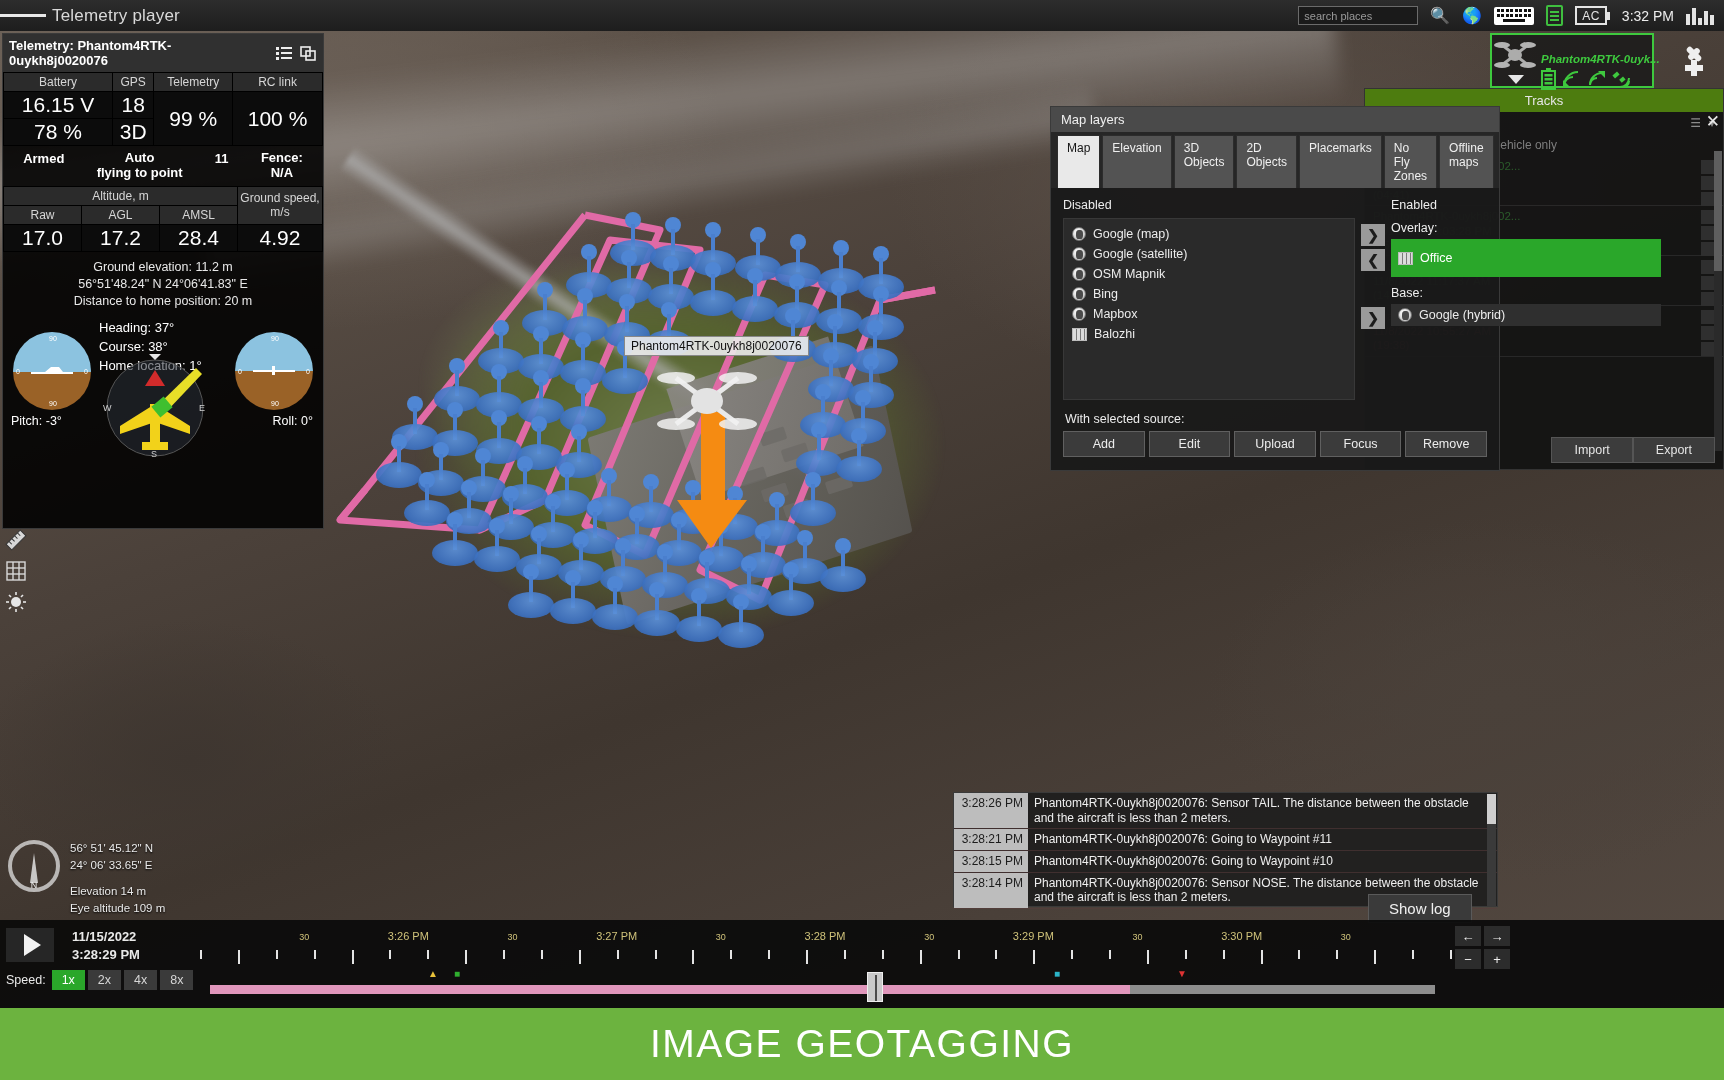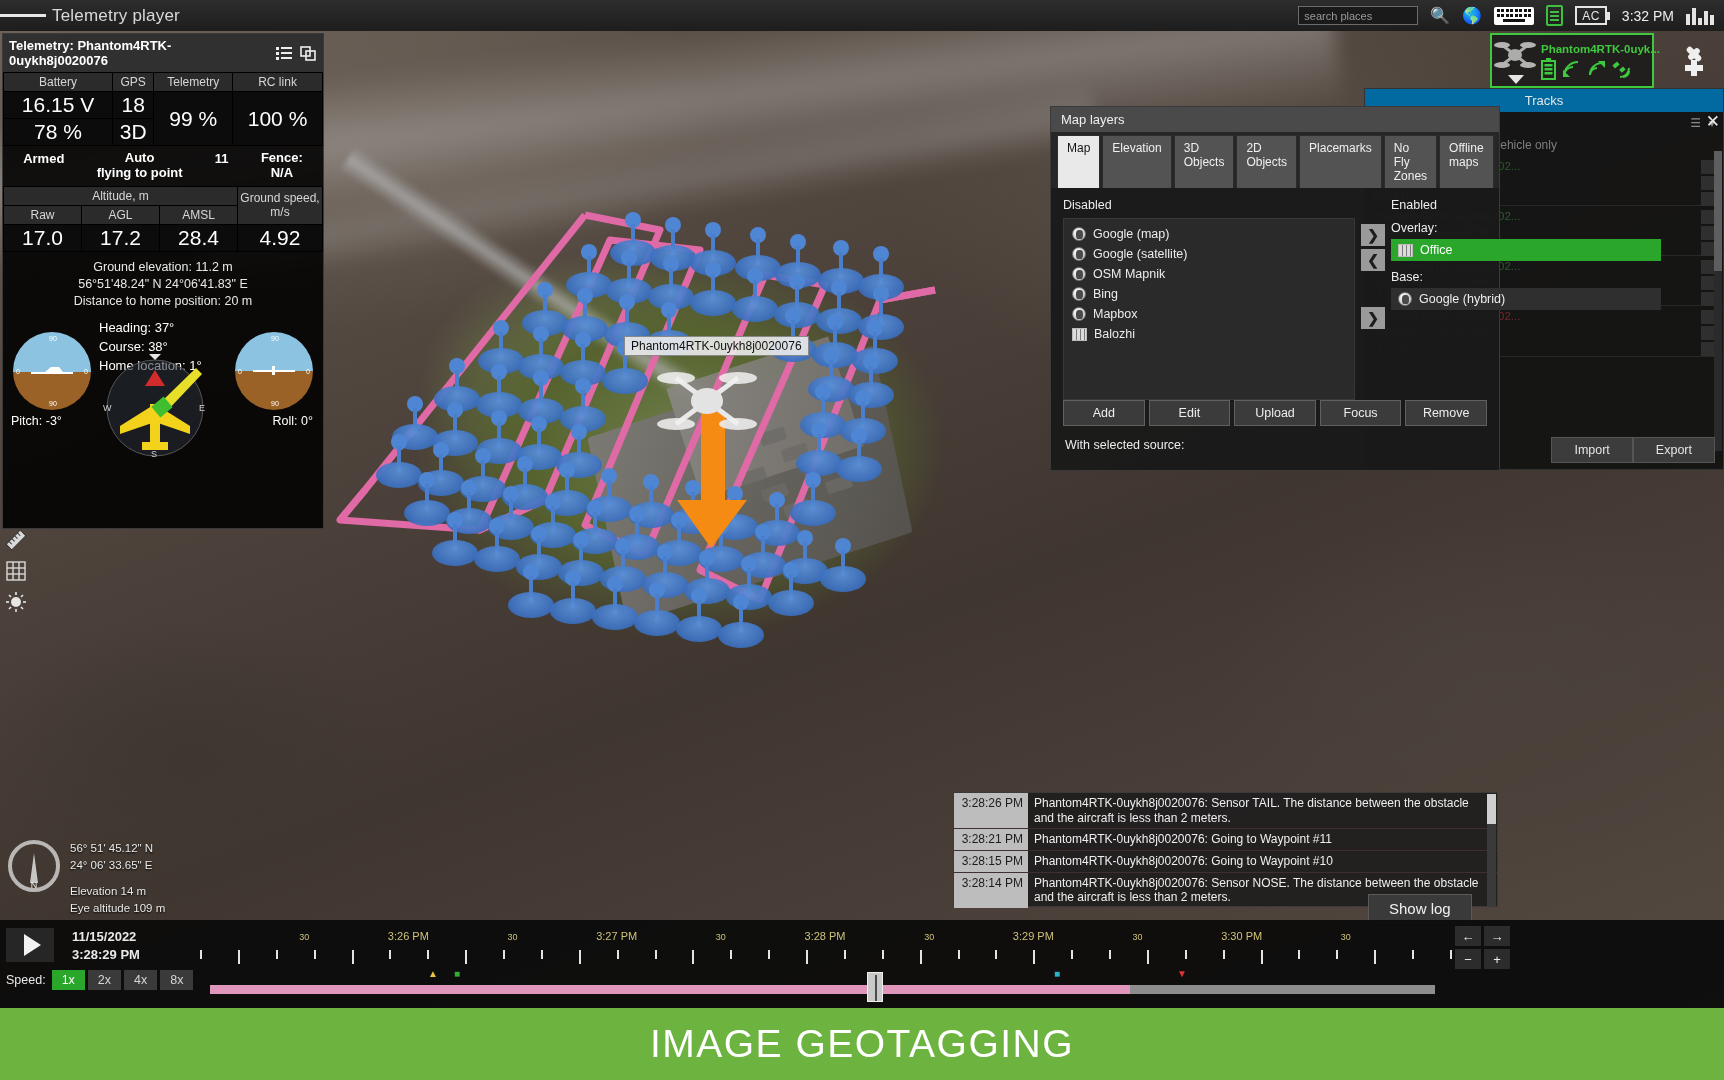--- a/index.html
+++ b/index.html
@@ -180,34 +180,34 @@
   #vehicle-card {
     position:absolute; right: 70px; top: 33px; width: 164px; height: 55px;
     border: 2px solid #3ec93e; background: rgba(25,25,25,.82);
     display:flex; z-index: 36;
   }
   #vehicle-thumb { width: 46px; position:relative; }
   #vehicle-thumb .caret {
     position:absolute; bottom: 2px; left: 16px;
     width:0;height:0;border-left:8px solid transparent;border-right:8px solid transparent;border-top:9px solid #e6e6e6;
   }
-  #vehicle-body { flex:1; padding: 8px 3px; }
+  #vehicle-body { flex:1; padding: 18px 3px; font-style: italic; }
   #vehicle-name { color:#3ec93e; font-size: 11.5px; font-weight:bold; white-space:nowrap; overflow:hidden; }
   #vehicle-icons { display:flex; align-items:center; gap:5px; margin-top:3px; }
   #expand-btn {
     position:absolute; right: 6px; top: 40px; width: 48px; height: 42px;
     display:flex; align-items:center; justify-content:center; z-index:36; cursor:pointer;
   }
 
   
   #tracks {
     position:absolute; right: 0; top: 88px; width: 360px; height: 382px;
     background: rgba(18,18,18,.93); z-index: 20; color:#bdbdbd; border:1px solid #333;
   }
-  #tracks-title { text-align:center; font-size:13px; color:#e6e6e6; padding: 4px 16px; background:#0369a1; }
+  #tracks-title { text-align:center; font-size:13px; color:#e6e6e6; padding: 4px 16px; background:#4d7c0f; }
   #tracks-close { position:absolute; right:3px; top:22px; color:#e8e8e8; font-size:17px; cursor:pointer; }
   #tracks-from { font-size:12px; color:#8b8b8b; padding: 4px 8px; display:flex; align-items:center; gap:8px;}
   #tracks-selonly { font-size:12px; color:#7e7e7e; padding: 4px 8px; display:flex; align-items:center; gap:8px;}
   #tracks-selonly .cb { width:13px; height:13px; background:#4a4a4a; border:1px solid #5a5a5a; }
   .track-item { padding: 3px 8px; font-size: 11.5px; line-height: 1.25; position:relative; border-bottom:1px solid rgba(60,60,60,.5); }
   .track-item .tname { display:block; }
   .track-item .tdate { display:block; }
   .track-item .tdur  { display:block; }
   .track-item.green .tname, .track-item.green .tdate, .track-item.green .tdur { color:#2b5c2b; }
   .track-item.red   .tname, .track-item.red .tdate,   .track-item.red .tdur   { color:#7a2630; }
@@ -252,21 +252,21 @@
     border:1px solid #bcbcbc;
   }
   #ml-arrows { display:flex; flex-direction:column; justify-content:flex-start; gap:3px; padding-top:26px; }
   .arrow-btn {
     width: 24px; height: 22px; background:#9a9a9a; color:#1c1c1c; font-size:14px; font-weight:bold;
     display:flex;align-items:center;justify-content:center;cursor:pointer;
   }
   #ml-enabled { width: 116px; }
   .ml-sub { font-size:12.5px; color:#ededed; margin: 9px 0 4px; }
   #ml-overlay-item {
-    background:#2aa72a; color:#fff; font-size:12.5px; padding: 4px 7px;
+    background:#2aa72a; color:#fff; font-size:12.5px; padding: 12px 7px;
     display:flex; align-items:center; gap:7px; width: 270px; cursor:pointer;
   }
   #ml-base-item {
     background:#2f2f2f; color:#ececec; font-size:12.5px; padding:4px 7px;
     display:flex; align-items:center; gap:7px; width: 270px; cursor:pointer;
   }
   #ml-sel-label { font-size:12.5px; color:#ececec; padding: 12px 0 5px 14px; }
   #ml-actions { display:flex; gap:4px; padding: 0 12px; }
   .ml-act {
     flex:1; background:#3b3b3b; border:1px solid #606060; color:#ededed;
@@ -1209,28 +1209,28 @@
           <span class="mapicon"></span>
           <span>Office</span>
         </div>
         <div class="ml-sub">Base:</div>
         <div id="ml-base-item">
           <span class="globe"></span>
           <span>Google (hybrid)</span>
         </div>
       </div>
     </div>
+    <div id="ml-sel-label">With selected source:</div>
     <div id="ml-actions">
         <button class="ml-act">Add</button>
         <button class="ml-act">Edit</button>
         <button class="ml-act">Upload</button>
         <button class="ml-act">Focus</button>
         <button class="ml-act">Remove</button>
       </div>
-    <div id="ml-sel-label">With selected source:</div>
   </div>
 
   <div id="logpanel">
     <div id="log-list">
         <div class="logrow">
           <div class="ts">3:28:26 PM</div>
           <div class="msg">Phantom4RTK-0uykh8j0020076: Sensor TAIL. The distance between the obstacle and the aircraft is less than 2 meters.</div>
         </div>
         <div class="logrow">
           <div class="ts">3:28:21 PM</div>

